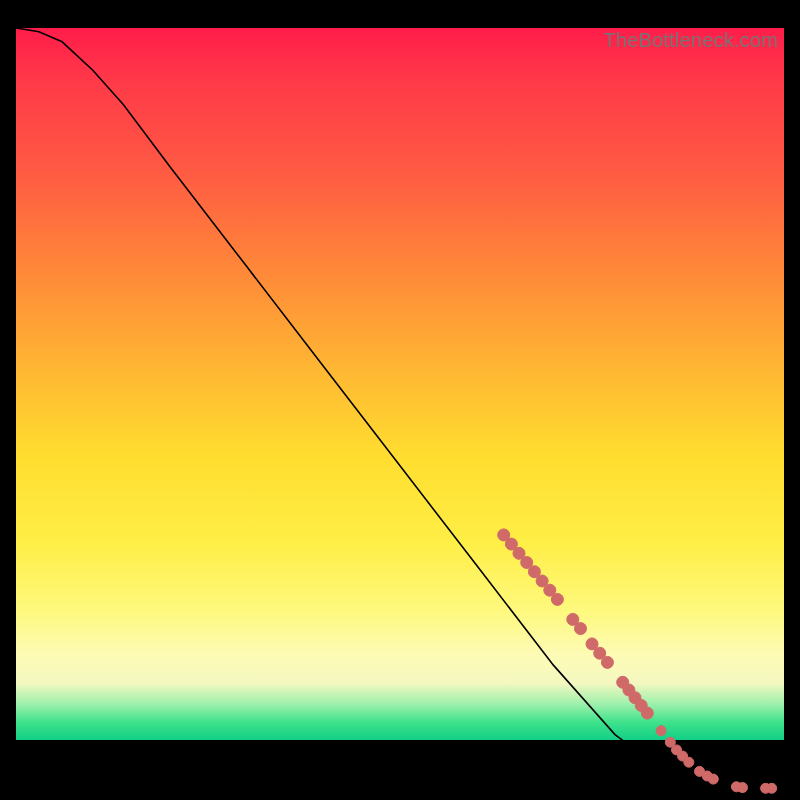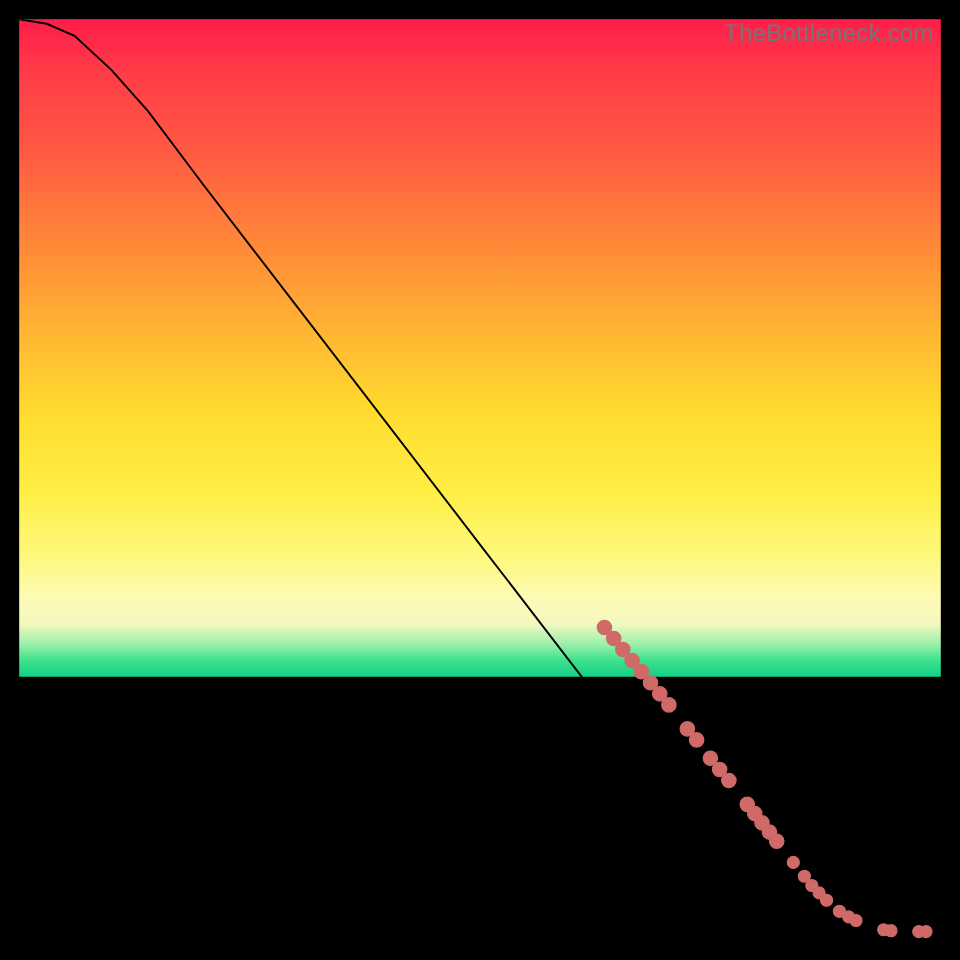--- a/index.html
+++ b/index.html
@@ -11,23 +11,23 @@
     overflow: hidden;
   }
   .chart-wrap {
     position: relative;
     width: 800px;
     height: 800px;
   }
   .plot-area {
     position: absolute;
     left: 16px;
-    top: 16px;
+    top: 28px;
     width: 768px;
-    height: 548px;
+    height: 712px;
     
     background: linear-gradient(
       to bottom,
       #ff1d4a 0%,
       #ff3b48 8%,
       #ff5a43 20%,
       #ff8b38 35%,
       #ffb733 48%,
       #ffdd2f 60%,
       #ffee45 72%,

